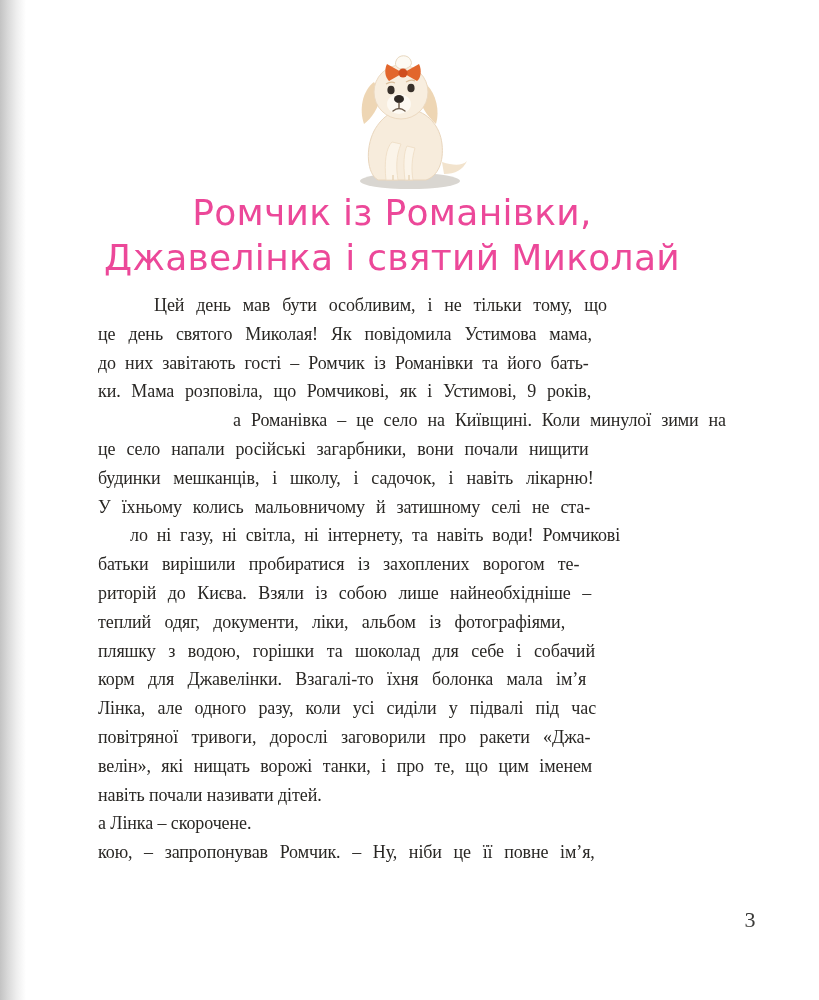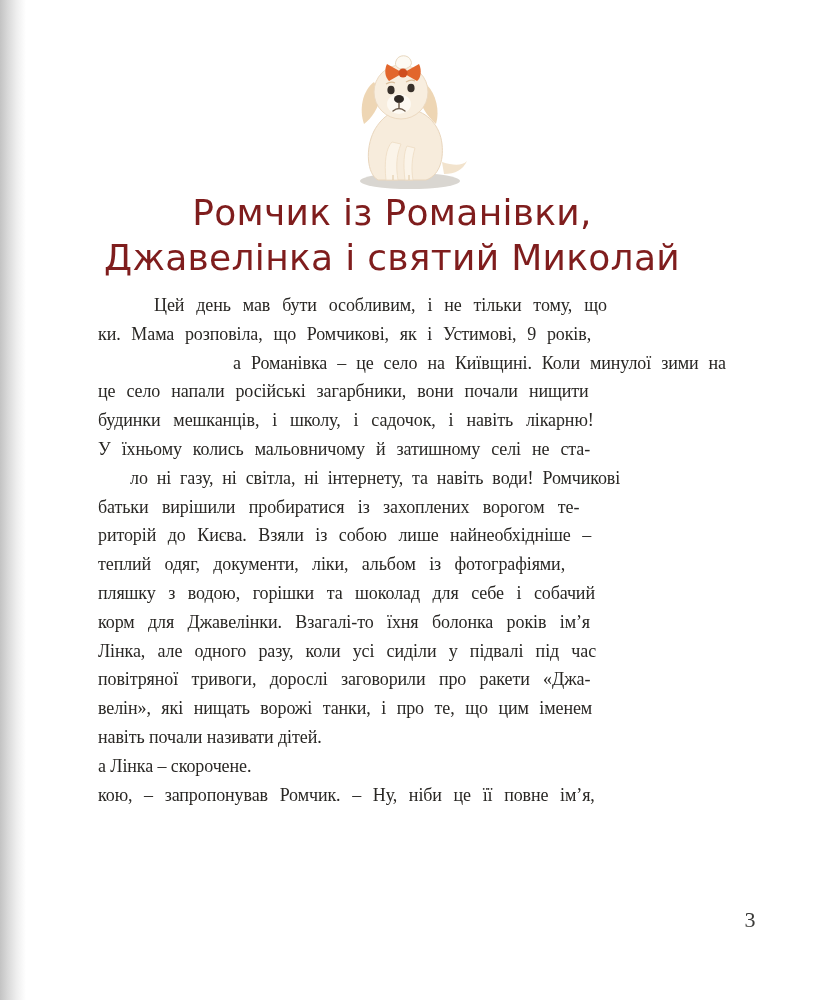--- a/index.html
+++ b/index.html
@@ -10,21 +10,21 @@
   
   .gutter {
     position:absolute; left:0; top:0; bottom:0; width:26px;
     background:linear-gradient(to right,#c3c3c3 0,#d9d9d9 30%,#efefef 65%,#ffffff 100%);
   }
   .illustration {
     position:absolute; left:348px; top:52px; width:122px; height:140px;
   }
   .title-block {
     position:absolute; left:0; top:190px; width:784px;
-    text-align:center; color:#7f1d1d;
+    text-align:center; color:#ec4899;
     font-family:"DejaVu Sans", sans-serif;
   }
   .title-line { display:block; font-size:36px; line-height:45px; letter-spacing:0.3px; }
   .story {
     position:absolute; left:98px; top:291px; width:628px;
     font-size:18px; color:#292724; letter-spacing:-0.1px;font-family:Liberation Serif, serif;
   }
   .line {
     height:28.8px; line-height:28.8px;
     white-space:nowrap; overflow:hidden;
@@ -78,31 +78,33 @@
     </svg>
   </div>
 
   <h1 class="title-block" style="margin:0; font-weight:400;">
     <span class="title-line">Ромчик із Романівки,</span>
     <span class="title-line">Джавелінка і святий Миколай</span>
   </h1>
 
   <div class="story">
       <div class="line first" style="word-spacing: 7.53646px;"><span>Цей день мав бути особливим, і не тільки тому, що</span></div>
+      <div class="line" style="word-spacing: 8.57366px;"><span>це день святого Миколая! Як повідомила Устимова мама,</span></div>
+      <div class="line" style="word-spacing: 4.73906px;"><span>до них завітають гості – Ромчик із Романівки та його бать-</span></div>
       <div class="line" style="word-spacing: 6.3559px;"><span>ки. Мама розповіла, що Ромчикові, як і Устимові, 9 років,</span></div>
       <div class="line" style="word-spacing: 5.64687px; text-align: right;"><span>а Романівка – це село на Київщині. Коли минулої зими на</span></div>
       <div class="line" style="word-spacing: 6.61607px;"><span>це село напали російські загарбники, вони почали нищити</span></div>
       <div class="line" style="word-spacing: 8.51172px;"><span>будинки мешканців, і школу, і садочок, і навіть лікарню!</span></div>
       <div class="line" style="word-spacing: 6.60352px;"><span>У їхньому колись мальовничому й затишному селі не ста-</span></div>
       <div class="line" style="word-spacing: 4.53281px; margin-left: 32px;"><span>ло ні газу, ні світла, ні інтернету, та навіть води! Ромчикові</span></div>
       <div class="line" style="word-spacing: 9px;"><span>батьки вирішили пробиратися із захоплених ворогом те-</span></div>
       <div class="line" style="word-spacing: 7.14844px;"><span>риторій до Києва. Взяли із собою лише найнеобхідніше –</span></div>
       <div class="line" style="word-spacing: 9px;"><span>теплий одяг, документи, ліки, альбом із фотографіями,</span></div>
       <div class="line" style="word-spacing: 8.14583px;"><span>пляшку з водою, горішки та шоколад для себе і собачий</span></div>
-      <div class="line" style="word-spacing: 9px;"><span>корм для Джавелінки. Взагалі-то їхня болонка років ім’я</span></div>
+      <div class="line" style="word-spacing: 9px;"><span>корм для Джавелінки. Взагалі-то їхня болонка мала ім’я</span></div>
       <div class="line" style="word-spacing: 7.8625px;"><span>Лінка, але одного разу, коли усі сиділи у підвалі під час</span></div>
       <div class="line" style="word-spacing: 8.95312px;"><span>повітряної тривоги, дорослі заговорили про ракети «Джа-</span></div>
       <div class="line" style="word-spacing: 6.1625px;"><span>велін», які нищать ворожі танки, і про те, що цим іменем</span></div>
       <div class="line last"><span>навіть почали називати дітей.</span></div>
       <div class="line last"><span>а Лінка – скорочене.</span></div>
       <div class="line" style="word-spacing: 7.28594px;"><span>кою, – запропонував Ромчик. – Ну, ніби це її повне ім’я,</span></div>
     </div>
 
   <div class="pagenum">3</div>
 </div>

